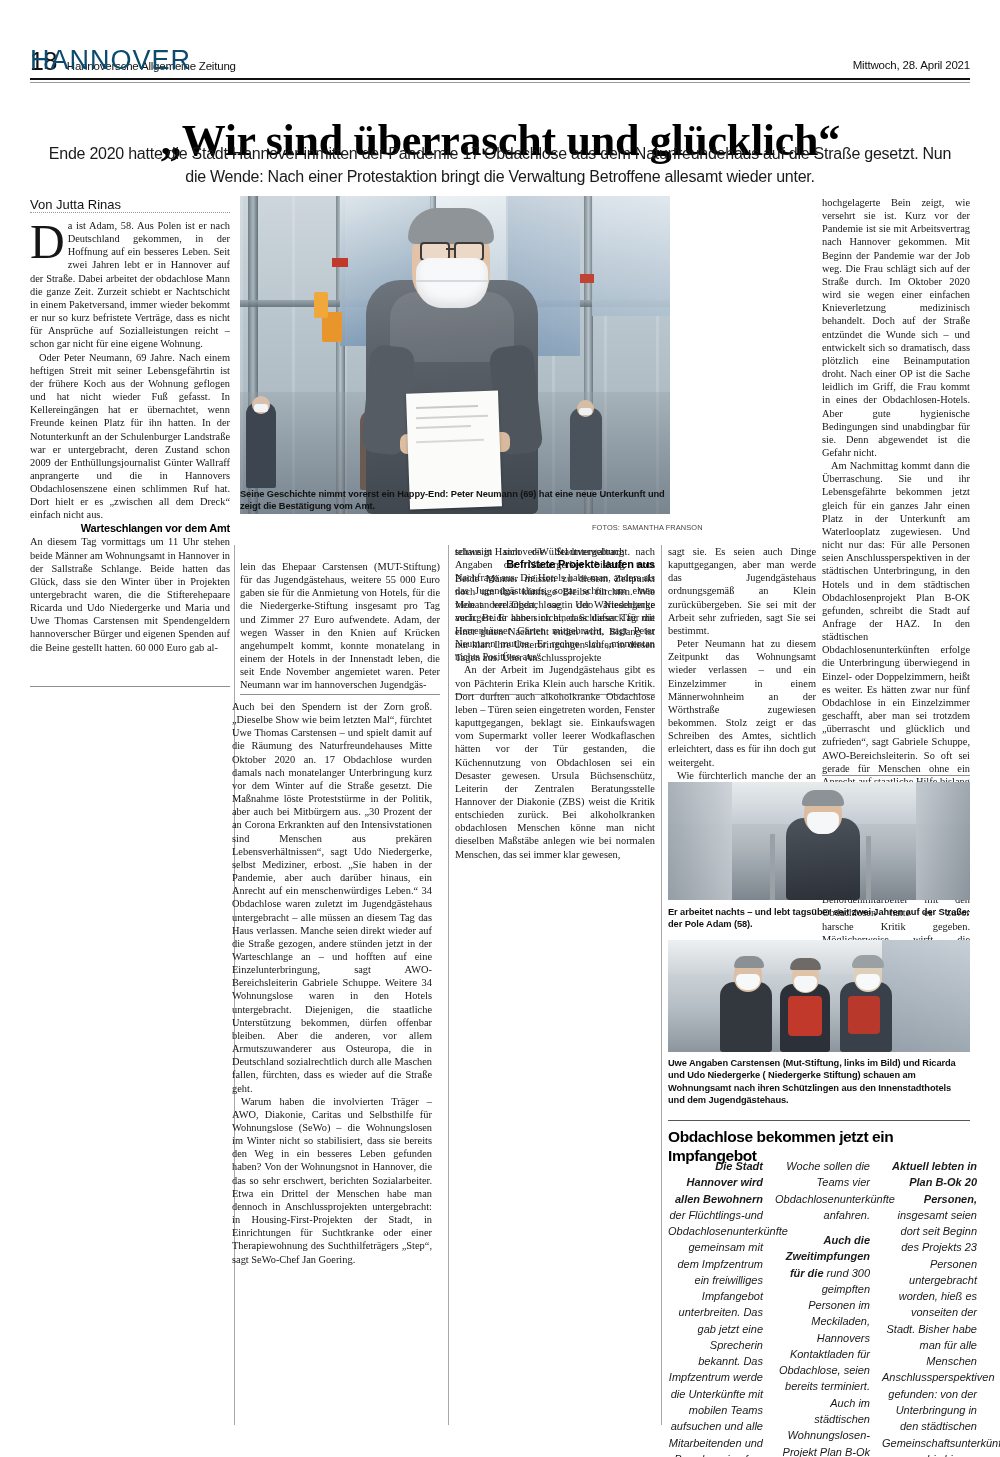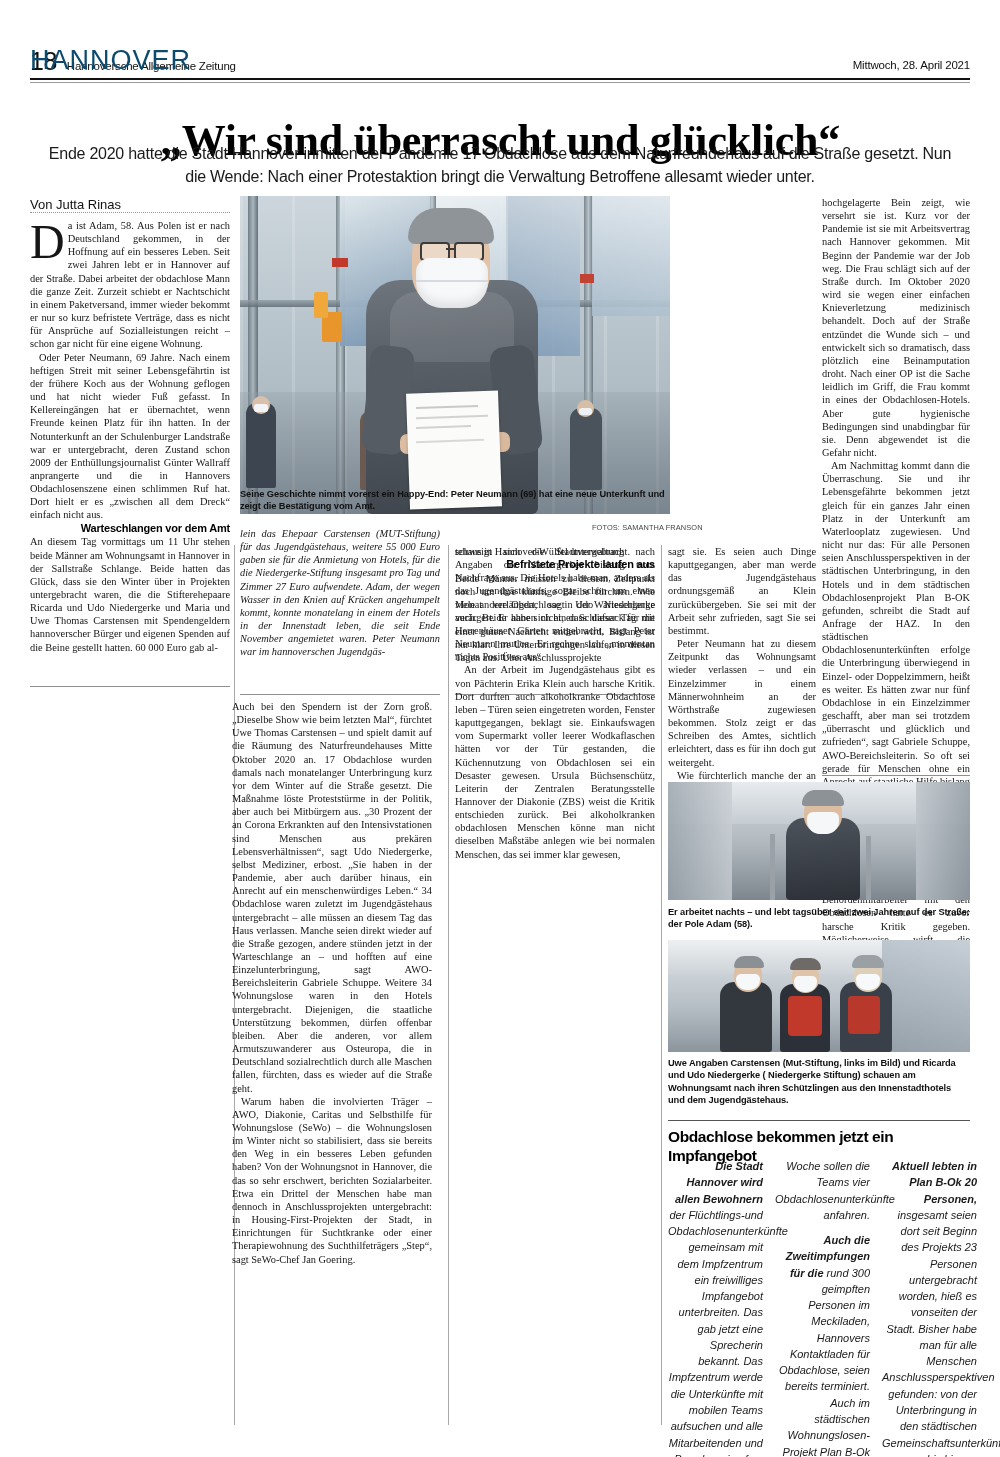--- a/index.html
+++ b/index.html
@@ -327,21 +327,21 @@
     <div style="position:absolute;left:176px;top:210px;width:62px;height:2px;background:#c9c9c9;transform:rotate(-2deg);"></div>
     <div style="position:absolute;left:176px;top:220px;width:72px;height:2px;background:#d2d2d2;transform:rotate(-2deg);"></div>
     <div style="position:absolute;left:176px;top:230px;width:55px;height:2px;background:#d2d2d2;transform:rotate(-2deg);"></div>
     <div style="position:absolute;left:176px;top:244px;width:68px;height:2px;background:#d8d8d8;transform:rotate(-2deg);"></div>
   </div>
   <div class="caption" style="left:240px; top:488px; width:430px;">
     <span>Seine Geschichte nimmt vorerst ein Happy-End: Peter Neumann (69) hat eine neue Unterkunft und zeigt die Bestätigung vom Amt.</span>
   </div>
   <div class="credit" style="position:absolute; left:592px; top:523px;">FOTOS: SAMANTHA FRANSON</div>
 
-  <div class="col" style="left:240px; top:527px; width:200px; height:142px;font-style:italic;">
+  <div class="col" style="left:240px; top:560px; width:200px; height:142px;">
     <p class="noindent">lein das Ehepaar Carstensen (MUT-Stiftung) für das Jugendgästehaus, weitere 55 000 Euro gaben sie für die Anmietung von Hotels, für die die Niedergerke-Stiftung insgesamt pro Tag und Zimmer 27 Euro aufwendete. Adam, der wegen Wasser in den Knien auf Krücken angehumpelt kommt, konnte monatelang in einem der Hotels in der Innenstadt leben, die seit Ende November angemietet waren. Peter Neumann war im hannoverschen Jugendgäs-</p>
   </div>
   <div class="hr" style="left:240px; top:694px; width:200px;"></div>
 
   <div class="col" style="left:455px; top:545px; width:200px; height:142px;">
     <p class="noindent">tehaus in Hannover-Wülfel untergebracht.</p>
     <p class="subhead">Befristete Projekte laufen aus</p>
     <p class="noindent">Beide Männer müssen zu diesem Zeitpunkt noch um ihre künftige Bleibe fürchten. Wie viele andere Obdachlose in der Warteschlange auch. Beide ahnen nicht, dass dieser Tag mit einer guten Nachricht enden wird. Bislang ist nur klar: Ihre Unterbringungen laufen in diesen Tagen aus. Über Anschlussprojekte</p>
   </div>
   <div class="hr" style="left:455px; top:694px; width:200px;"></div>

